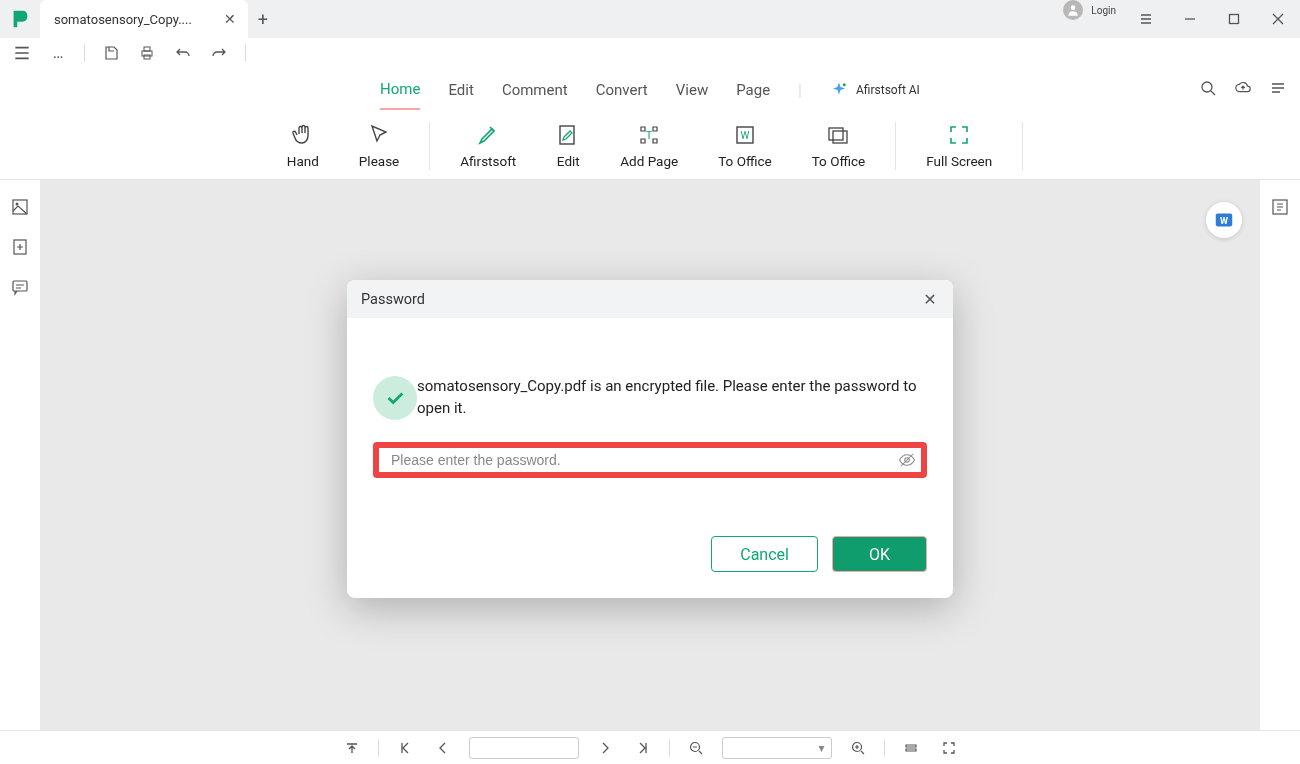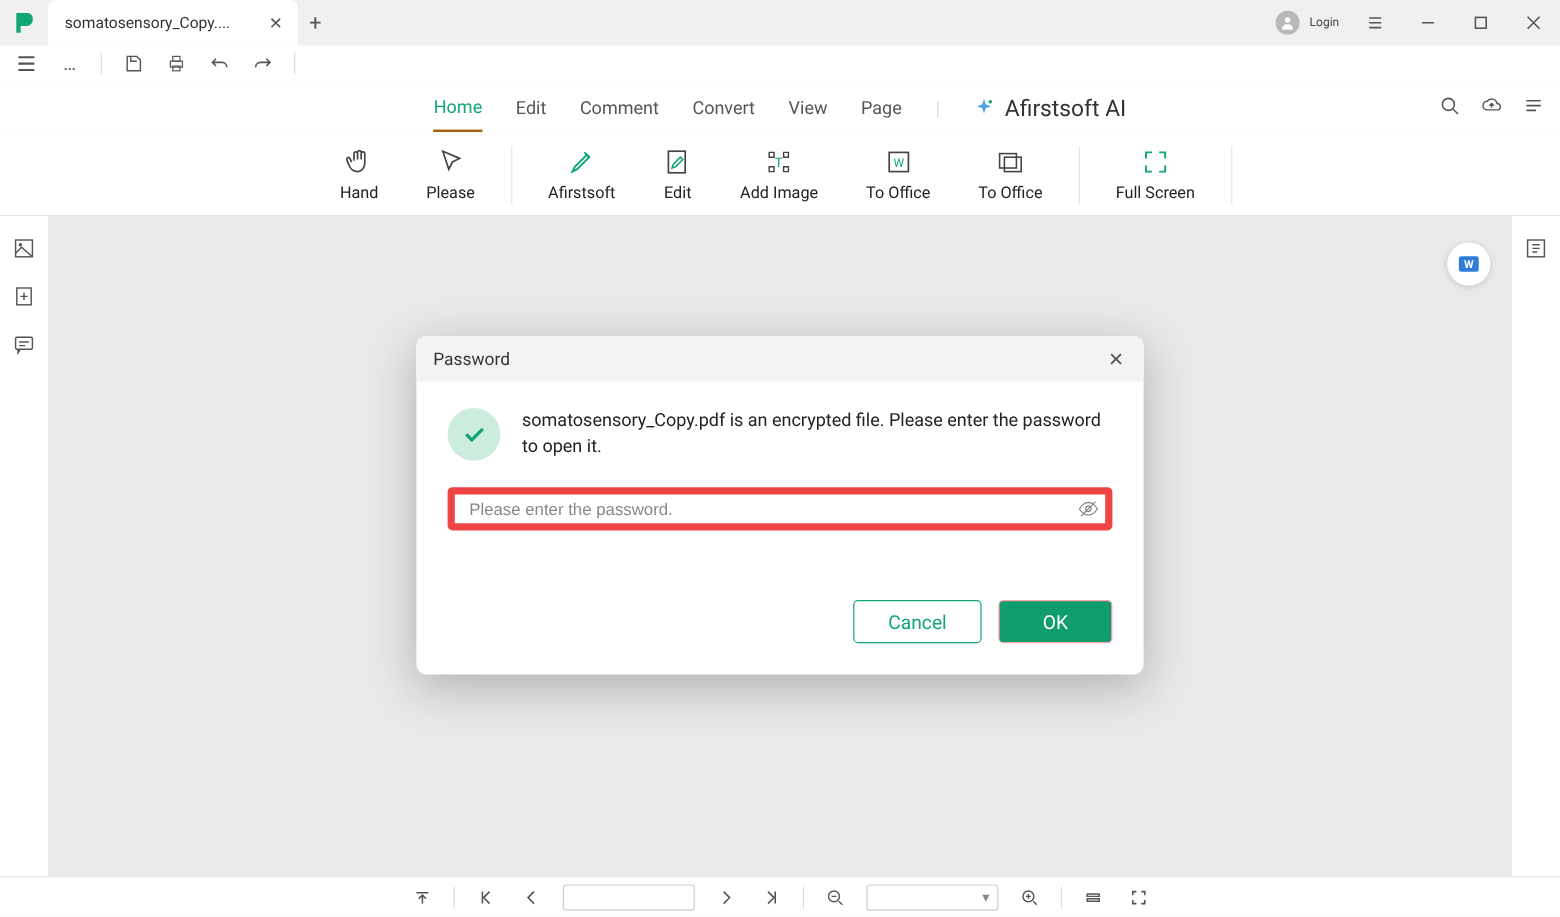--- a/index.html
+++ b/index.html
@@ -1,19 +1,19 @@
 <!DOCTYPE html>
 <html><head>
 <meta charset="utf-8">
 <style>
   * { margin: 0; padding: 0; box-sizing: border-box; }
   body { font-family: -apple-system, BlinkMacSystemFont, "Segoe UI", Roboto, sans-serif; background: #f0f0f0; width: 1300px; height: 764px; overflow: hidden; position: relative; }
   
   
-  .title-bar { height: 38px; background: #eef0f2; display: flex; align-items: center; }
+  .title-bar { height: 38px; background: #eef0f2; display: flex; align-items: flex-start; }
   .app-logo { width: 40px; height: 38px; display: flex; align-items: center; justify-content: center; }
   .app-logo svg { width: 22px; height: 22px; }
   .tab { height: 38px; background: #fff; border-radius: 6px 6px 0 0; display: flex; align-items: center; padding: 0 10px 0 14px; gap: 30px; min-width: 200px; }
   .tab-title { font-size: 13px; color: #333; white-space: nowrap; overflow: hidden; text-overflow: ellipsis; max-width: 150px; }
   .tab-close { width: 16px; height: 16px; display:flex; align-items:center; justify-content:center; color:#555; cursor:pointer; font-size:14px; }
   .new-tab { width: 30px; height: 38px; display:flex; align-items:center; justify-content:center; color:#555; cursor:pointer; font-size:18px; }
   .title-spacer { flex: 1; }
   .login-area { display:flex; align-items:center; gap:8px; padding-right:8px; color:#444; font-size:10px; }
   .avatar-icon { width:20px; height:20px; background:#b8b8b8; border-radius:50%; display:flex; align-items:center; justify-content:center; }
   .avatar-icon svg { width:14px; height:14px; fill:#fff; }
@@ -22,22 +22,22 @@
   .win-btn svg { width:12px; height:12px; }
   
   
   .quick-bar { height: 30px; background: #fff; display:flex; align-items:center; padding: 0 8px; gap:8px; border-bottom: 1px solid transparent; }
   .quick-btn { width:28px; height:28px; display:flex; align-items:center; justify-content:center; color:#555; cursor:pointer; }
   .vdiv { width:1px; height:18px; background:#ddd; margin:0 4px; }
   
   
   .menu-bar { height: 44px; background:#fff; display:flex; align-items:center; justify-content:center; gap:28px; position:relative; }
   .menu-item { font-size:15px; color:#555; cursor:pointer; padding: 10px 0; }
-  .menu-item.active { color:#12a674; border-bottom: 2px solid #a16207; }
-  .ai-item { display:flex; align-items:center; gap:8px; color:#333; font-size:19px; cursor:pointer; }
+  .menu-item.active { color:#12a674; border-bottom: 2px solid #fca5a5; }
+  .ai-item { display:flex; align-items:center; gap:8px; color:#333; font-size:12px; cursor:pointer; }
   .ai-icon { width:18px; height:18px; }
   .menu-right { position:absolute; right:14px; display:flex; align-items:center; gap:18px; }
   
   
   .toolbar { height: 68px; background:#fff; display:flex; align-items:center; justify-content:center; gap:20px; border-bottom:1px solid #e5e5e5; }
   .tool { display:flex; flex-direction:column; align-items:center; gap:6px; padding:0 10px; cursor:pointer; }
   .tool-icon { width:24px; height:24px; display:flex; align-items:center; justify-content:center; color:#444; }
   .tool-label { font-size:13.5px; color:#222; }
   .tool-vdiv { width:1px; height:48px; background:#e5e5e5; }
   
@@ -49,21 +49,21 @@
   .right-sidebar { width:40px; background:#fff; display:flex; flex-direction:column; align-items:center; padding-top:16px; }
   .float-btn { position:absolute; right:18px; top:22px; width:36px; height:36px; border-radius:50%; background:#fff; box-shadow:0 1px 5px rgba(0,0,0,0.15); display:flex; align-items:center; justify-content:center; cursor:pointer; }
   
   
   .dialog-backdrop { position:absolute; inset:0; display:flex; justify-content:center; align-items:flex-start; padding-top:100px; }
   .dialog { width:606px; background:#fff; border-radius:8px; box-shadow:0 10px 40px rgba(0,0,0,0.25); overflow:hidden; }
   .dialog-header { background:#f1f3f5; padding:10px 14px; display:flex; align-items:center; justify-content:space-between; }
   .dialog-title { font-size:14.5px; color:#333; }
   .dialog-close { width:18px; height:18px; display:flex; align-items:center; justify-content:center; cursor:pointer; color:#555; }
   .dialog-body { padding:22px 26px 26px; }
-  .dialog-msg-row { display:flex; gap:18px; align-items:flex-start; }
+  .dialog-msg-row { display:flex; align-items:flex-start;margin-top:36px; }
   .check-badge { width:44px; height:44px; border-radius:50%; background:#ccecdd; display:flex; align-items:center; justify-content:center; flex-shrink:0; }
   .check-badge svg { width:22px; height:22px; stroke:#12a674; stroke-width:3; fill:none; }
   .dialog-msg { font-size:15px; color:#222; line-height:1.45; }
   .pw-field { margin-top:22px; position:relative; }
   .pw-input { width:100%; height:36px; border:6px solid #ef4444; border-radius:4px; padding:0 40px 0 12px; font-size:14px; outline:none; }
   .pw-input::placeholder { color:#888; }
   .eye-btn { position:absolute; right:10px; top:50%; transform:translateY(-50%); width:20px; height:20px; display:flex; align-items:center; justify-content:center; cursor:pointer; color:#888; }
   .dialog-actions { display:flex; justify-content:flex-end; gap:14px; margin-top:58px; }
   .btn { height:36px; padding:0 28px; border-radius:4px; font-size:16px; cursor:pointer; display:flex; align-items:center; }
   .btn-secondary { background:#fff; border:1px solid #12a674; color:#12a674; }
@@ -229,21 +229,21 @@
     </span>
     <span class="tool-label">Edit</span>
   </div>
   <div class="tool">
     <span class="tool-icon">
       <svg width="24" height="24" viewBox="0 0 24 24">
           <path d="M4 4h4v4H4zM16 4h4v4h-4zM4 16h4v4H4zM16 16h4v4h-4z" fill="none" stroke="#444" stroke-width="1.2"></path>
           <text x="12" y="16" font-size="11" text-anchor="middle" fill="#12a674">T</text>
         </svg>
     </span>
-    <span class="tool-label">Add Image</span>
+    <span class="tool-label">Add Page</span>
   </div>
   <div class="tool">
     <span class="tool-icon">
       <svg width="24" height="24" viewBox="0 0 24 24">
           <rect x="4" y="4" width="16" height="16" fill="none" stroke="#444" stroke-width="1.4"></rect>
           <text x="12" y="16" font-size="10" text-anchor="middle" fill="#12a674">W</text>
         </svg>
     </span>
     <span class="tool-label">To Office</span>
   </div>

